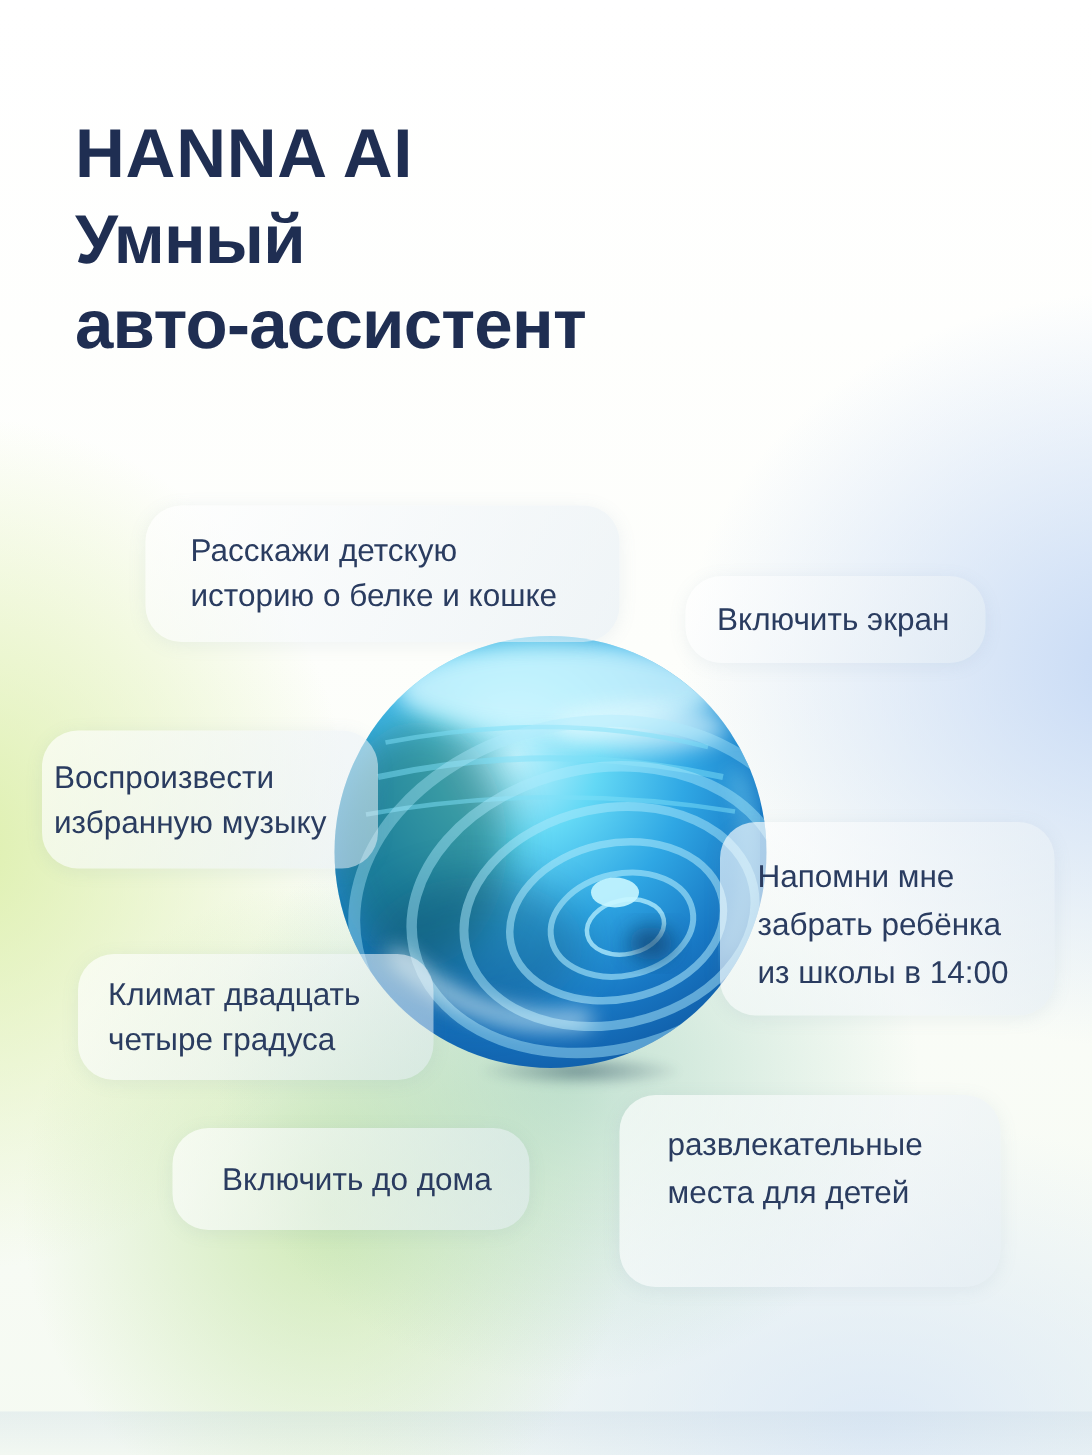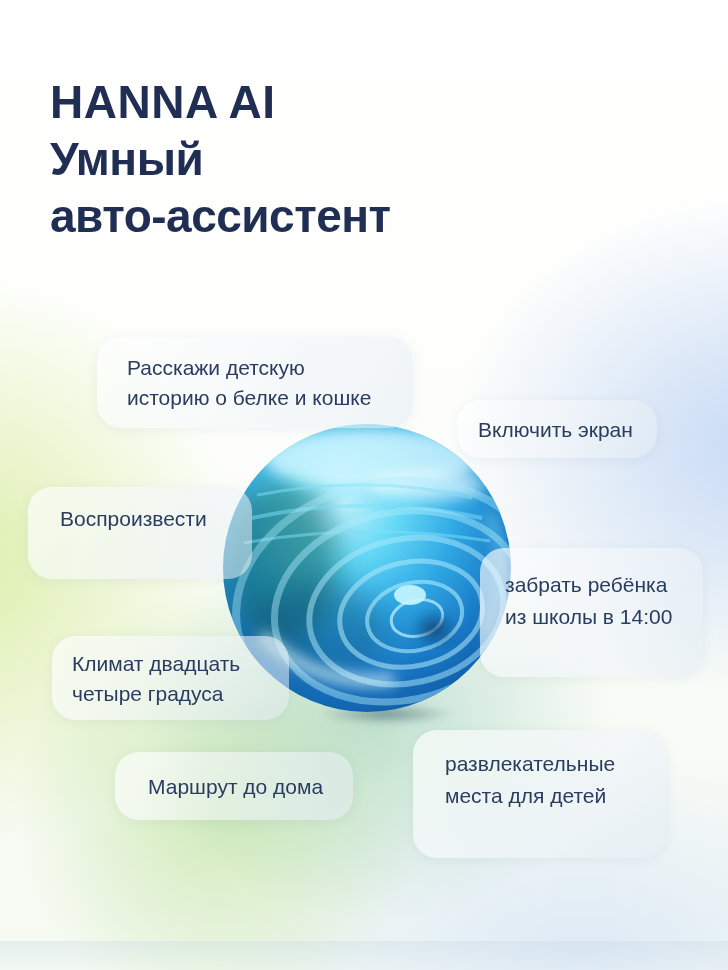--- a/index.html
+++ b/index.html
@@ -59,22 +59,22 @@
     background: linear-gradient(120deg, rgba(255,255,255,0.66) 0%, rgba(227,236,243,0.55) 100%);
     box-shadow: 0 2px 12px rgba(110,140,165,0.10);
     color: #2a3c60;
     font-size: 21px;
     font-weight: 400;
   }
   .bubble .line { display: block; line-height: 30px; white-space: nowrap; }
   .b-reminder .line, .b-places .line { line-height: 32px; }
 
   .b-story    { left: 97px;  top: 337px; width: 316px; height: 91px;  padding: 16px 0 0 30px; }
-  .b-screen   { left: 457px; top: 400px; width: 200px; height: 58px;  padding: 15px 0 0 21px; }
-  .b-music    { left: 28px;  top: 487px; width: 224px; height: 92px;  padding: 17px 0 0 32px; }
+  .b-screen   { left: 457px; top: 384px; width: 200px; height: 58px;  padding: 15px 0 0 21px; }
+  .b-music    { left: 28px;  top: 487px; width: 224px; height: 92px;  padding: 17px 0 0 8px; }
   .b-reminder { left: 480px; top: 548px; width: 223px; height: 129px; padding: 21px 0 0 25px; }
   .b-climate  { left: 52px;  top: 636px; width: 237px; height: 84px;  padding: 13px 16px 0 20px; }
   .b-route    { left: 115px; top: 752px; width: 238px; height: 68px;  padding: 20px 0 0 33px; }
   .b-places   { left: 413px; top: 730px; width: 254px; height: 128px; padding: 18px 0 0 32px; }
 
   
   .floor-seam {
     position: absolute;
     left: 0;
     top: 941px;
@@ -153,34 +153,36 @@
     <span class="line">Расскажи детскую</span>
     <span class="line">историю о белке и кошке</span>
   </div>
 
   <div class="bubble b-screen">
     <span class="line">Включить экран</span>
   </div>
 
   <div class="bubble b-music">
     <span class="line">Воспроизвести</span>
+    <span class="line">избранную музыку</span>
   </div>
 
   <div class="bubble b-reminder">
+    <span class="line">Напомни мне</span>
     <span class="line">забрать ребёнка</span>
     <span class="line">из школы в 14:00</span>
   </div>
 
   <div class="bubble b-climate">
     <span class="line">Климат двадцать</span>
     <span class="line">четыре градуса</span>
   </div>
 
   <div class="bubble b-route">
-    <span class="line">Маршрут до дома</span>
+    <span class="line">Включить до дома</span>
   </div>
 
   <div class="bubble b-places">
     <span class="line">развлекательные</span>
     <span class="line">места для детей</span>
   </div>
 
   <div class="floor-seam"></div>
 
 </div>

